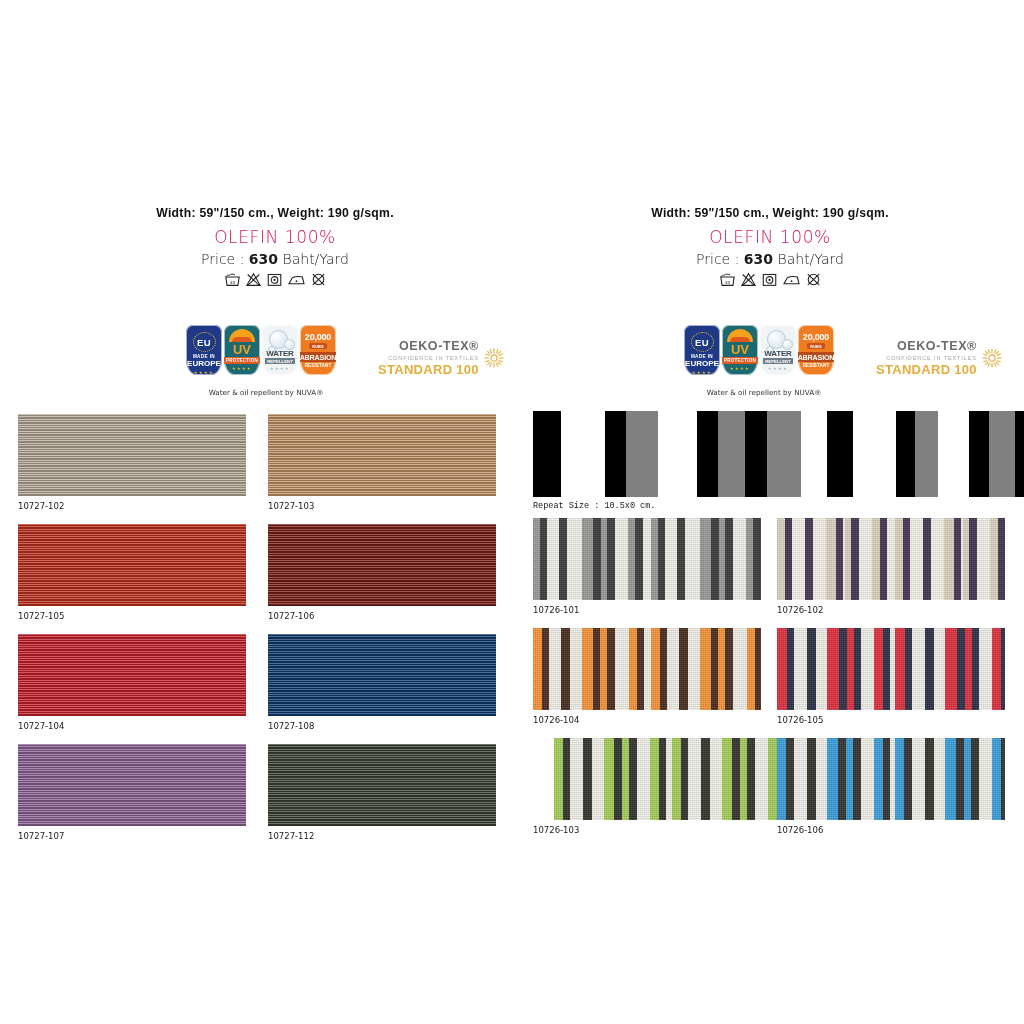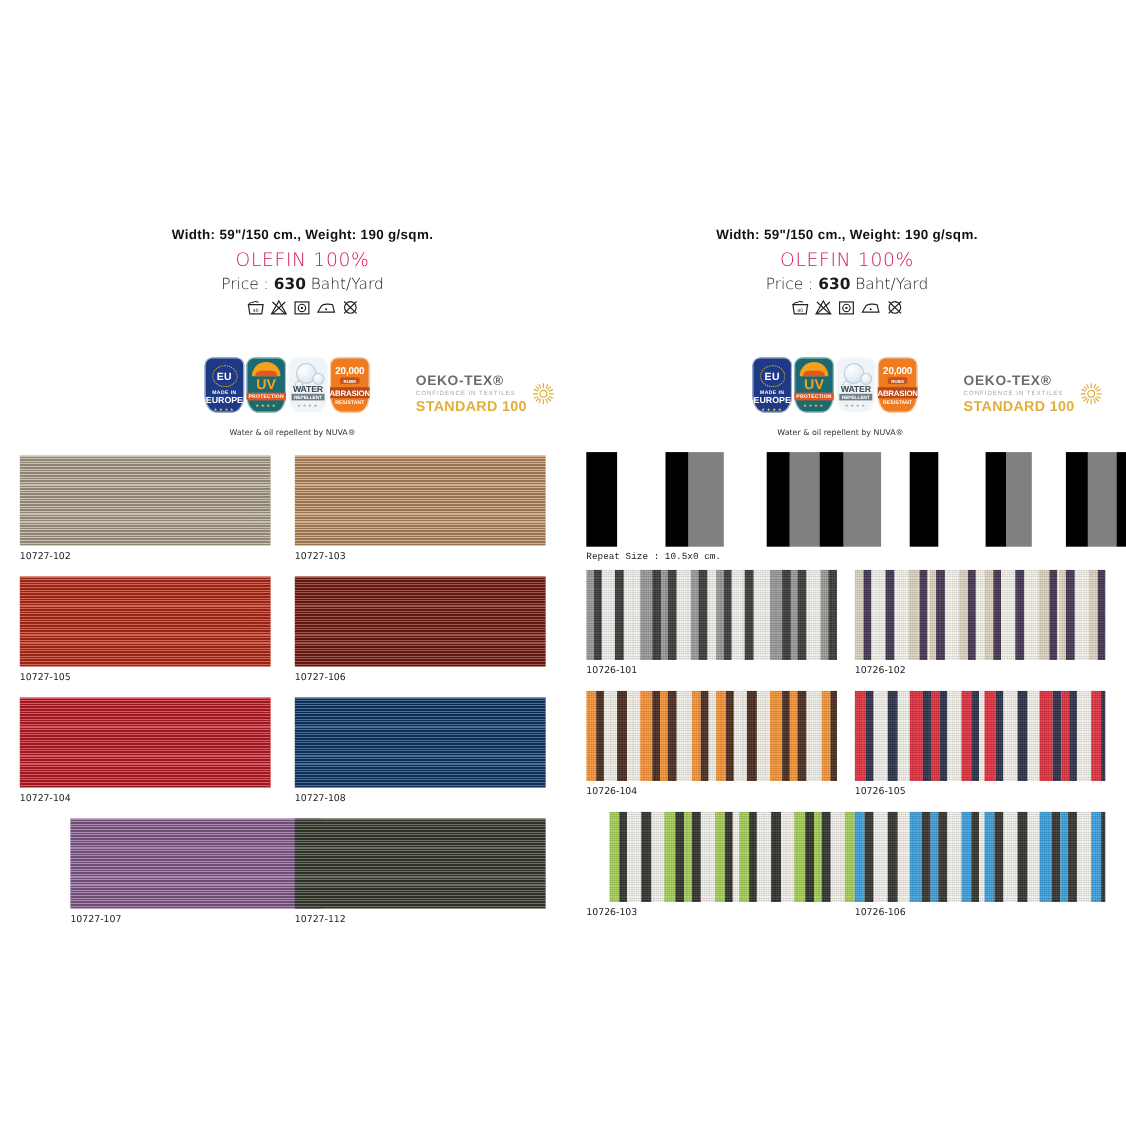--- a/index.html
+++ b/index.html
@@ -86,21 +86,21 @@
   .ab-l1{font-size:7.2px;font-weight:bold;color:#fff;background:#b8491a;padding:.5px 2px;margin-top:3px;letter-spacing:-.2px;}
   .ab-l2{font-size:4.6px;font-weight:bold;color:#fff;margin-top:1px;letter-spacing:.1px;}
 
   .nuva{
     position:absolute;font-size:7.2px;color:#333;text-align:center;
     font-family:"DejaVu Sans", sans-serif;
   }
 
   
   .oeko{position:absolute;display:flex;align-items:center;gap:4px;}
-  .oeko-txt{text-align:left;}
+  .oeko-txt{text-align:right;}
   .ot1{font-size:12.5px;font-weight:bold;color:#6b6b6b;letter-spacing:.6px;line-height:1;}
   .ot2{font-size:5.6px;color:#a8a8a8;letter-spacing:.85px;margin-top:2px;}
   .ot3{font-size:13px;font-weight:bold;color:#e3ae3c;letter-spacing:.3px;margin-top:2px;line-height:1;}
 
   
   .sw{position:absolute;}
   .sw-img{width:100%;height:100%;position:relative;overflow:hidden;}
   .sw-label{
     position:absolute;left:0;top:100%;margin-top:5px;
     font-size:8.5px;color:#1a1a1a;white-space:nowrap;
@@ -364,21 +364,21 @@
         <div class="sw-label">10727-106</div>
       </div>
       <div class="sw" style="left: 18px; top: 634px; width: 228px; height: 82px;">
         <div class="sw-img ribbed" style="background: rgb(200, 32, 43);"></div>
         <div class="sw-label">10727-104</div>
       </div>
       <div class="sw" style="left: 268px; top: 634px; width: 228px; height: 82px;">
         <div class="sw-img ribbed" style="background: rgb(14, 58, 110);"></div>
         <div class="sw-label">10727-108</div>
       </div>
-      <div class="sw" style="left: 18px; top: 744px; width: 228px; height: 82px; margin-left: 46px;">
+      <div class="sw" style="left: 18px; top: 744px; width: 228px; height: 82px;">
         <div class="sw-img ribbed" style="background: rgb(141, 99, 150);"></div>
         <div class="sw-label">10727-107</div>
       </div>
       <div class="sw" style="left: 268px; top: 744px; width: 228px; height: 82px;">
         <div class="sw-img ribbed" style="background: rgb(59, 64, 50);"></div>
         <div class="sw-label">10727-112</div>
       </div>
     </div>
   <div id="swatch-layer-right">
       <div class="sw" style="left: 533px; top: 518px; width: 228px; height: 82px;">

